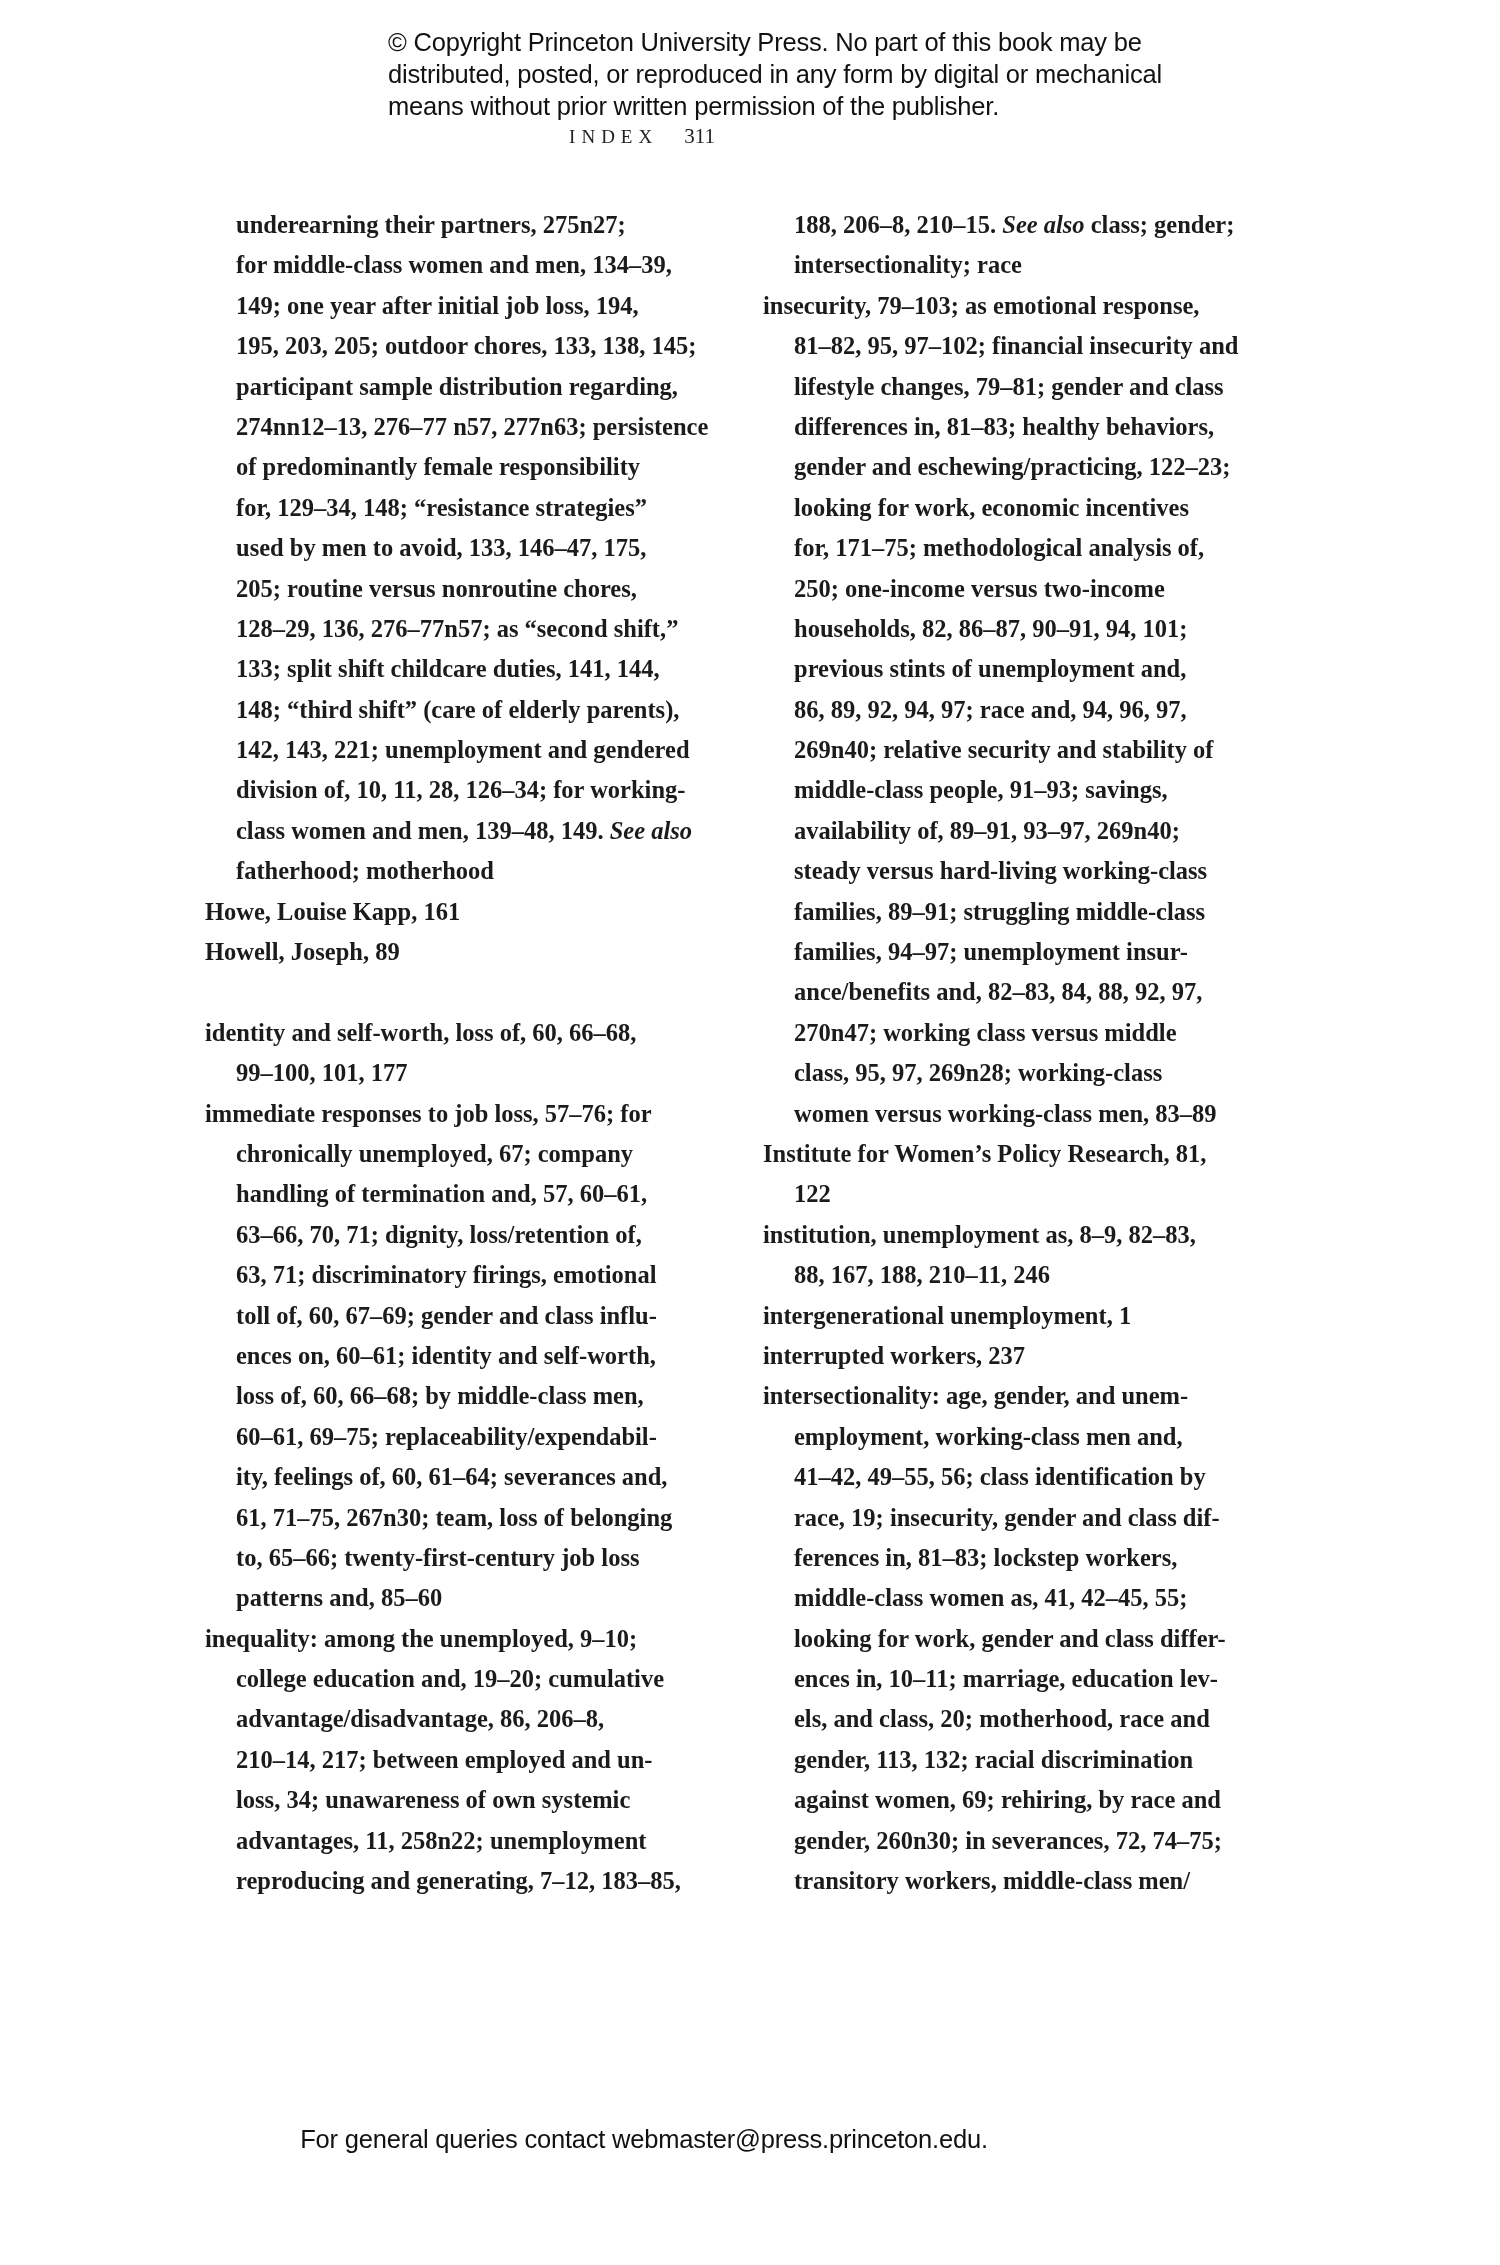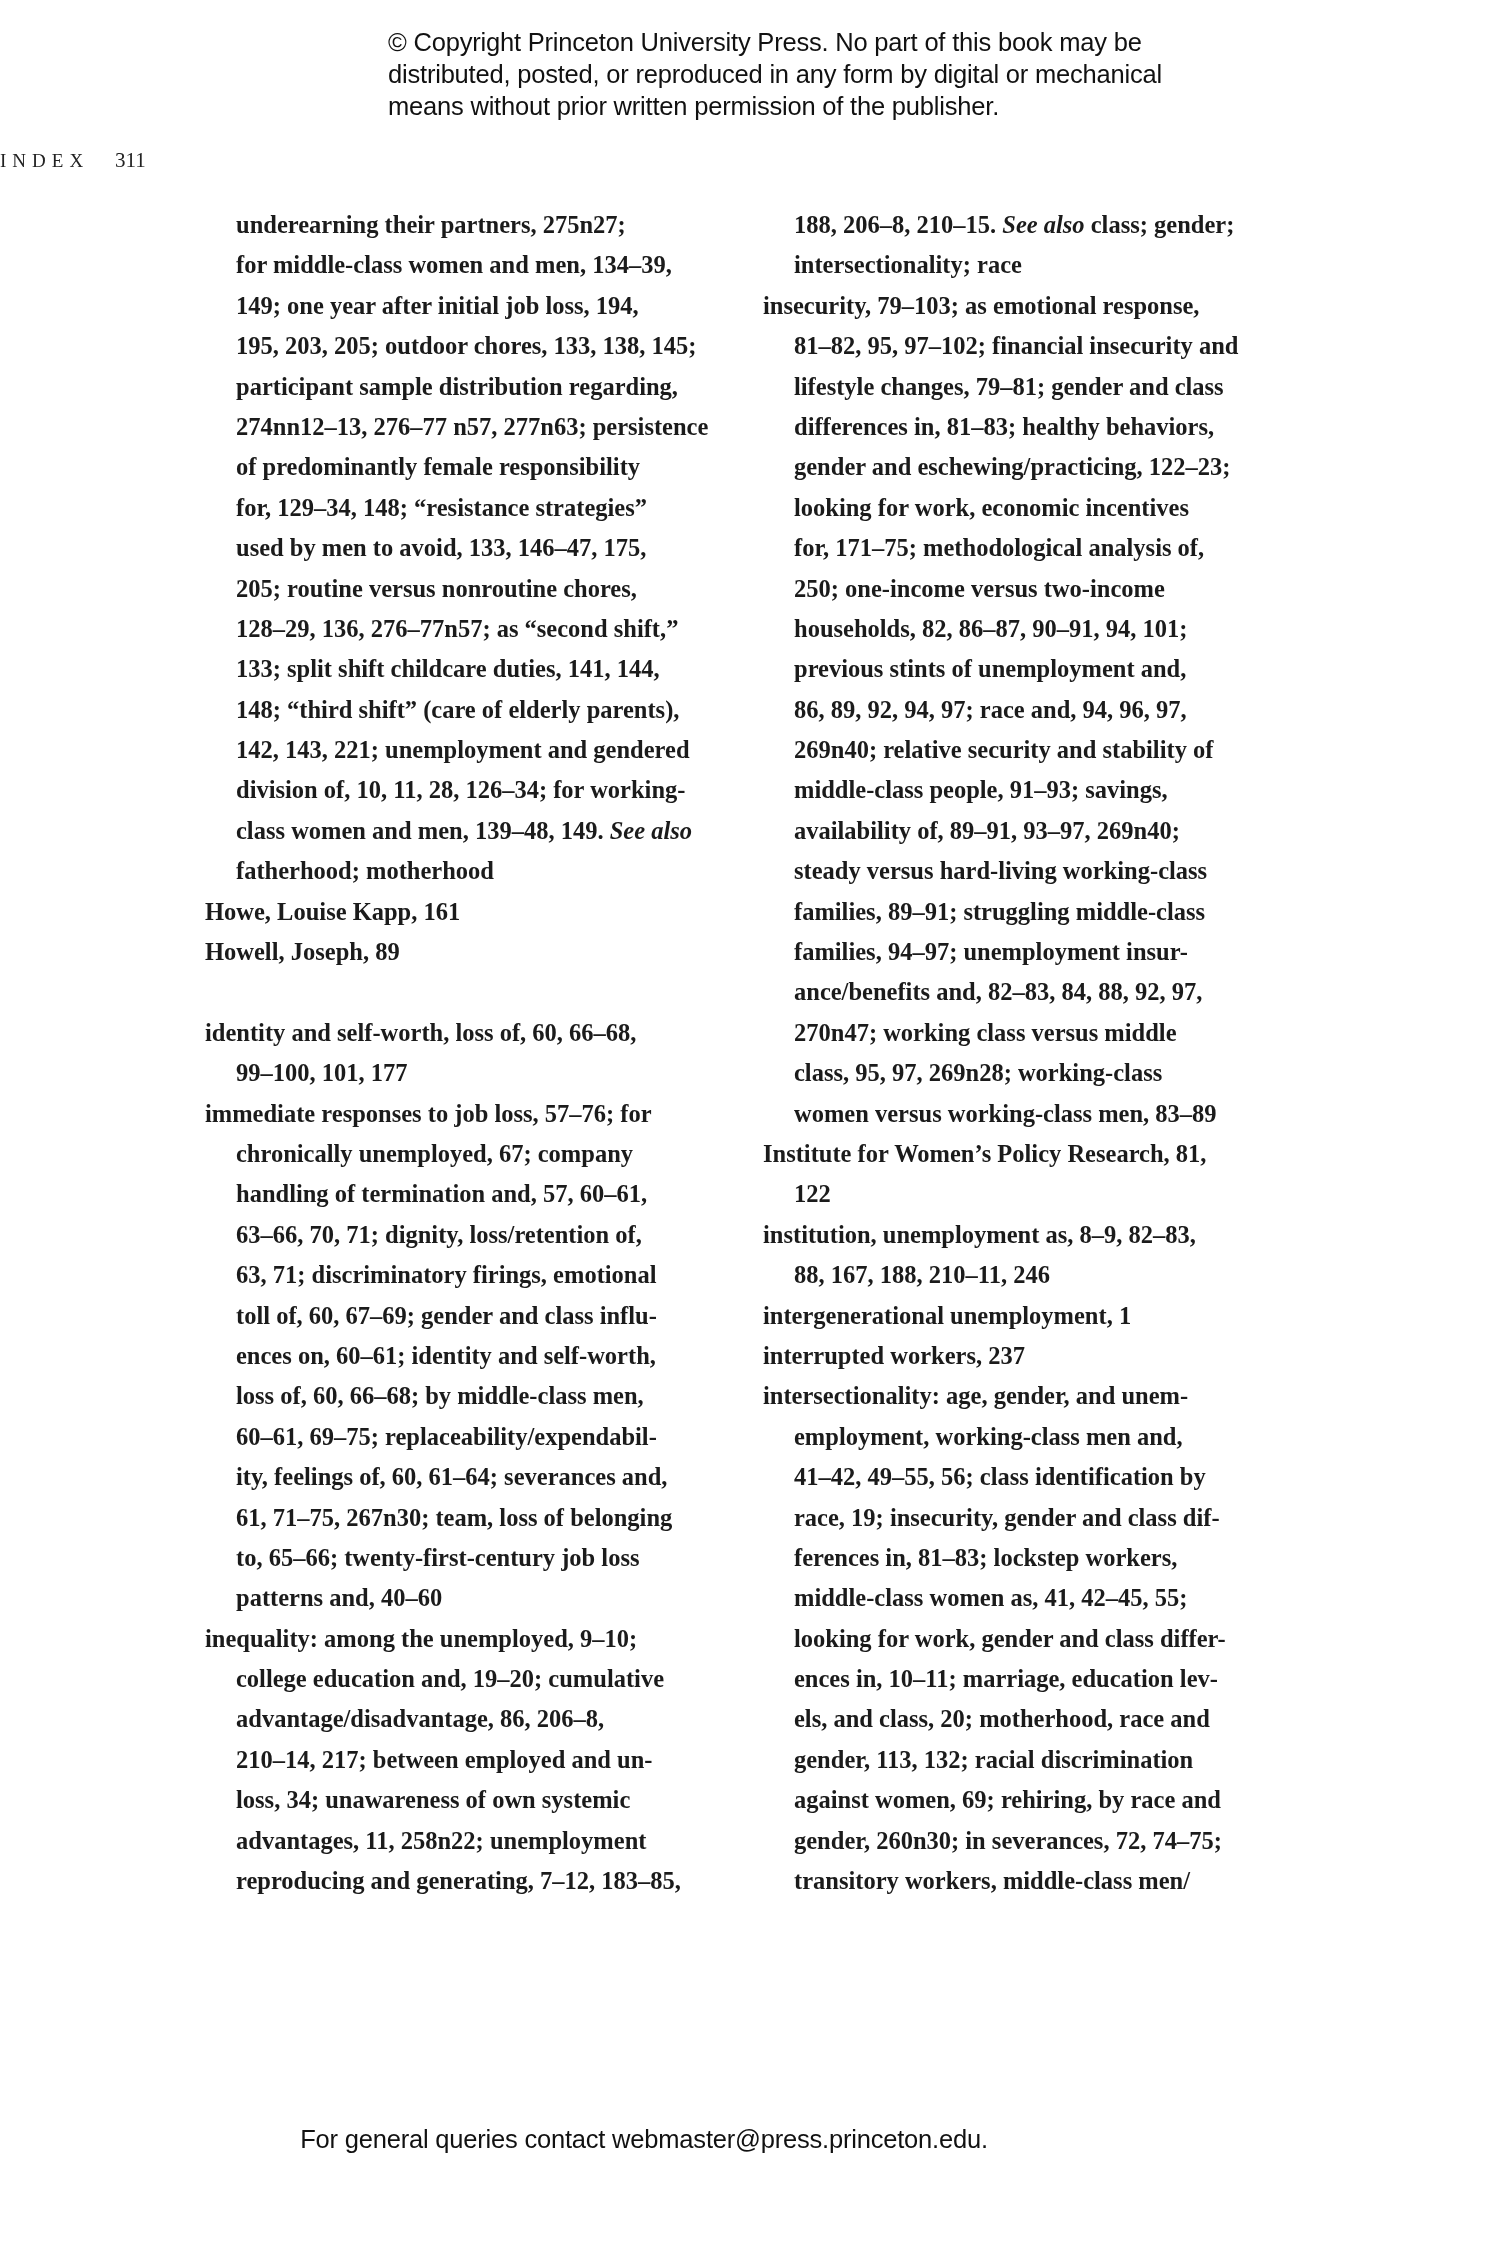--- a/index.html
+++ b/index.html
@@ -4,21 +4,21 @@
 <style>
   html, body { margin: 0; padding: 0; background: #ffffff; }
   body { width: 1500px; height: 2265px; position: relative; overflow: hidden; color: #1a1a1a; }
   .copyright {
     position: absolute; left: 340px; top: 26px; width: 900px;
     font-family: "Liberation Sans", sans-serif; font-size: 25.5px; line-height: 32px;
     color: #111; letter-spacing: -0.2px;
   }
   .copyright div { white-space: nowrap; margin-left: 48px; }
   .running-head {
-    position: absolute; left: 0; top: 148px; width: 1284px; 
+    position: absolute; left: 0; top: 124px; width: 1284px; text-align: center;
     font-family: "Liberation Serif", serif; font-size: 19px; color: #222;
   }
   .running-head .word { letter-spacing: 6px; margin-right: 26px; }
   .running-head .num { font-size: 21px; }
   .column {
     position: absolute; top: 205px; width: 520px;
     font-family: "Liberation Serif", serif; font-size: 24.5px; line-height: 40.4px;
     color: #1b1b1b;
     font-weight: bold;
   }
@@ -76,21 +76,21 @@
     <div class="line sub"><span>handling of termination and, 57, 60–61,</span></div>
     <div class="line sub"><span>63–66, 70, 71; dignity, loss/retention of,</span></div>
     <div class="line sub"><span>63, 71; discriminatory firings, emotional</span></div>
     <div class="line sub"><span>toll of, 60, 67–69; gender and class influ-</span></div>
     <div class="line sub"><span>ences on, 60–61; identity and self-worth,</span></div>
     <div class="line sub"><span>loss of, 60, 66–68; by middle-class men,</span></div>
     <div class="line sub"><span>60–61, 69–75; replaceability/expendabil-</span></div>
     <div class="line sub"><span>ity, feelings of, 60, 61–64; severances and,</span></div>
     <div class="line sub"><span>61, 71–75, 267n30; team, loss of belonging</span></div>
     <div class="line sub"><span>to, 65–66; twenty-first-century job loss</span></div>
-    <div class="line sub"><span>patterns and, 40–60</span></div>
+    <div class="line sub"><span>patterns and, 85–60</span></div>
     <div class="line main"><span>inequality: among the unemployed, 9–10;</span></div>
     <div class="line sub"><span>college education and, 19–20; cumulative</span></div>
     <div class="line sub"><span>advantage/disadvantage, 86, 206–8,</span></div>
     <div class="line sub"><span>210–14, 217; between employed and un-</span></div>
     <div class="line sub"><span>loss, 34; unawareness of own systemic</span></div>
     <div class="line sub"><span>advantages, 11, 258n22; unemployment</span></div>
     <div class="line sub"><span>reproducing and generating, 7–12, 183–85,</span></div>
   </div>
 <div class="column col-right" id="col-right">
     <div class="line sub"><span>188, 206–8, 210–15.</span> <em>See also</em><span> class; gender;</span></div>

